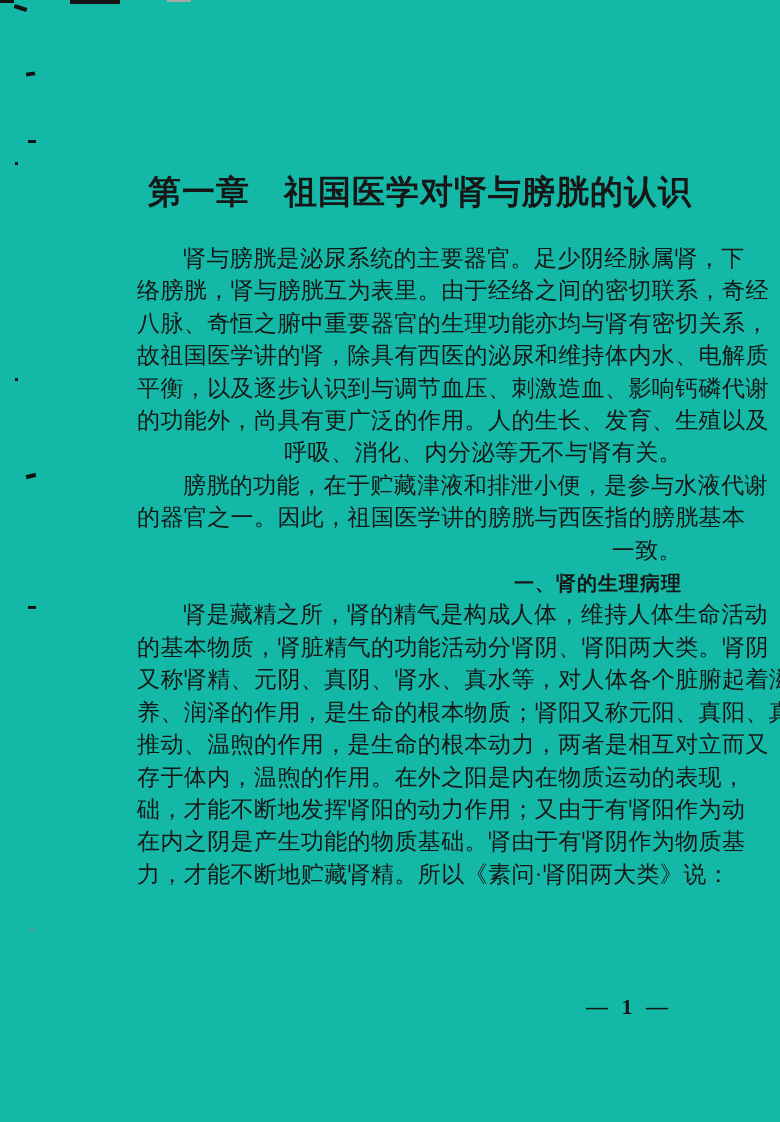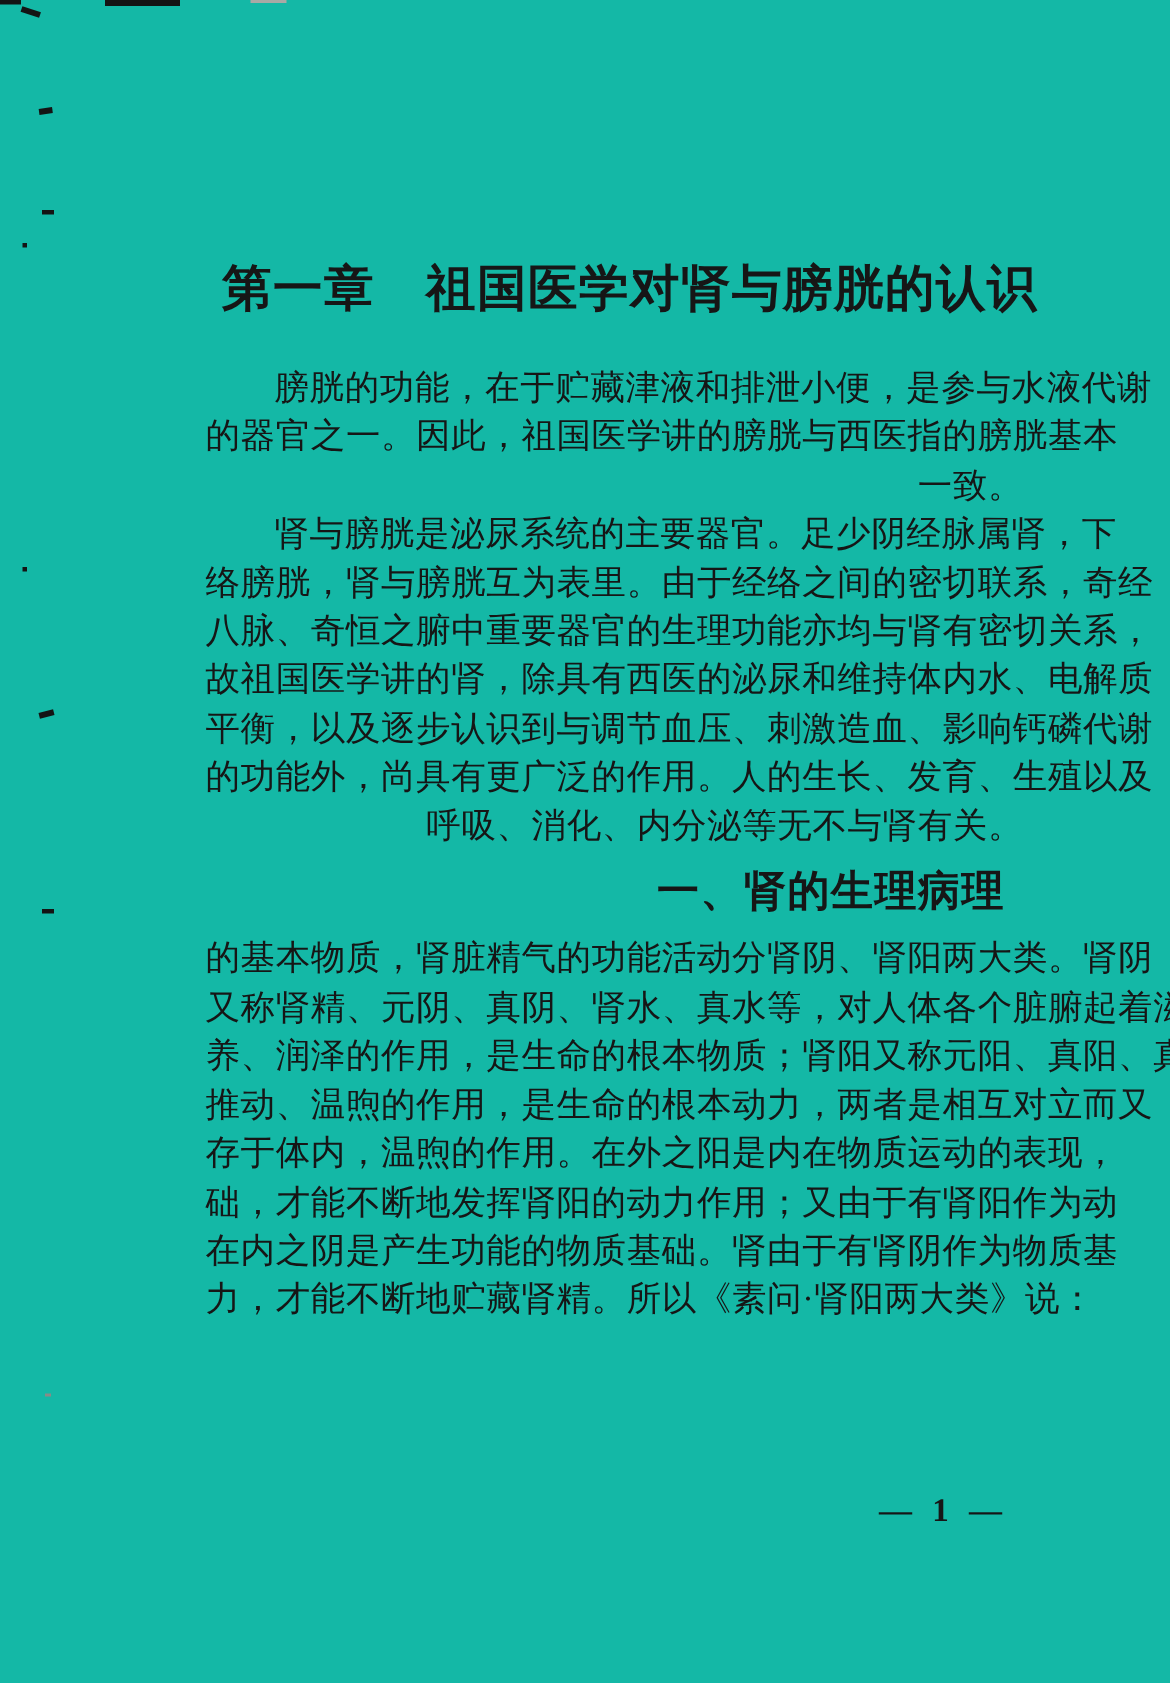--- a/index.html
+++ b/index.html
@@ -31,22 +31,22 @@
   }
   .para { margin: 0; padding: 0; }
   .line {
     font-size: 23px;
     line-height: 32.4px;
     letter-spacing: 0.4px;
     white-space: nowrap;
   }
   .indent { text-indent: 2em; }
   .section-heading {
-    margin: 12px;
-    font-size: 28px;
+    margin: 0;
+    font-size: 20px;
     font-weight: bold;
     line-height: 32.4px;
     text-indent: 2em;
     letter-spacing: 1px;
   }
   .page-number {
     position: absolute;
     top: 994px;
     left: 586px;
     font-size: 22px;
@@ -83,38 +83,39 @@
   <div class="artifact a8"></div>
   <div class="artifact a9"></div>
   <div class="artifact a10"></div>
   <div class="artifact a11"></div>
 
   <h1 class="chapter-title">第一章　祖国医学对肾与膀胱的认识</h1>
 
   <div class="text-block">
 
     <div class="para">
-      <div class="line indent">膀胱的功能，在于贮藏津液和排泄小便，是参与水液代谢</div>
-      <div class="line">的器官之一。因此，祖国医学讲的膀胱与西医指的膀胱基本</div>
-      <div class="line">一致。</div>
-    </div>
-
-    <div class="para">
       <div class="line indent">肾与膀胱是泌尿系统的主要器官。足少阴经脉属肾，下</div>
       <div class="line">络膀胱，肾与膀胱互为表里。由于经络之间的密切联系，奇经</div>
       <div class="line">八脉、奇恒之腑中重要器官的生理功能亦均与肾有密切关系，</div>
       <div class="line">故祖国医学讲的肾，除具有西医的泌尿和维持体内水、电解质</div>
       <div class="line">平衡，以及逐步认识到与调节血压、刺激造血、影响钙磷代谢</div>
       <div class="line">的功能外，尚具有更广泛的作用。人的生长、发育、生殖以及</div>
       <div class="line">呼吸、消化、内分泌等无不与肾有关。</div>
     </div>
 
+    <div class="para">
+      <div class="line indent">膀胱的功能，在于贮藏津液和排泄小便，是参与水液代谢</div>
+      <div class="line">的器官之一。因此，祖国医学讲的膀胱与西医指的膀胱基本</div>
+      <div class="line">一致。</div>
+    </div>
+
     <h2 class="section-heading">一、肾的生理病理</h2>
 
     <div class="para">
+      <div class="line indent">肾是藏精之所，肾的精气是构成人体，维持人体生命活动</div>
       <div class="line">的基本物质，肾脏精气的功能活动分肾阴、肾阳两大类。肾阴</div>
       <div class="line">又称肾精、元阴、真阴、肾水、真水等，对人体各个脏腑起着滋</div>
       <div class="line">养、润泽的作用，是生命的根本物质；肾阳又称元阳、真阳、真</div>
       <div class="line">推动、温煦的作用，是生命的根本动力，两者是相互对立而又</div>
       <div class="line">存于体内，温煦的作用。在外之阳是内在物质运动的表现，</div>
       <div class="line">础，才能不断地发挥肾阳的动力作用；又由于有肾阳作为动</div>
       <div class="line">在内之阴是产生功能的物质基础。肾由于有肾阴作为物质基</div>
       <div class="line">力，才能不断地贮藏肾精。所以《素问·肾阳两大类》说：</div>
     </div>
 

